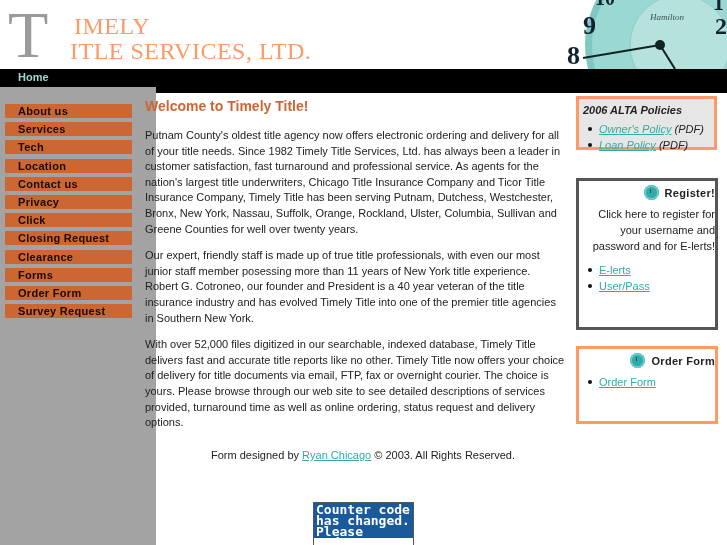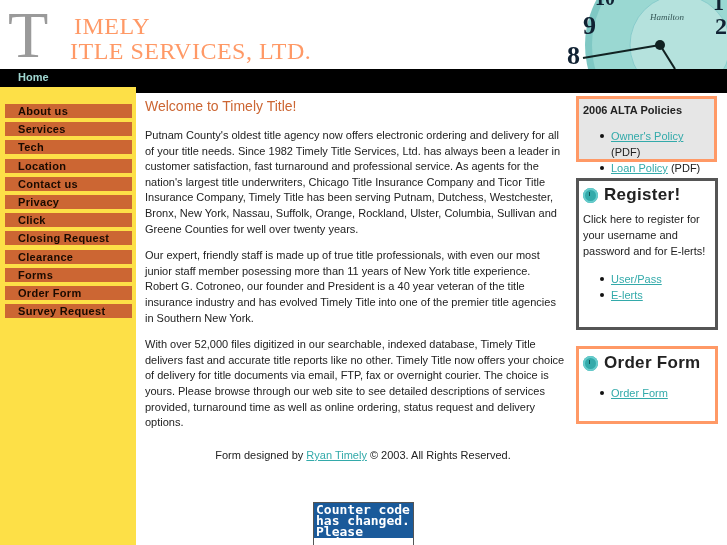--- a/index.html
+++ b/index.html
@@ -5,41 +5,41 @@
   html, body { margin:0; padding:0; }
   body { width:727px; height:545px; overflow:hidden; background:#fff; font-family:"Liberation Sans", sans-serif; position:relative; }
   .header { position:absolute; left:0; top:0; width:727px; height:69px; background:#fff; }
   .logo { position:absolute; left:8px; top:6px; width:300px; height:60px; }
   .logo .bigT { position:absolute; left:0; top:-4px; font-family:"Liberation Serif", serif; font-size:66px; line-height:66px; color:#9a9a9a; }
   .logo .l1 { position:absolute; left:46px; top:8px; font-family:"Liberation Serif", serif; font-size:24px; line-height:24px; color:#ff9966; letter-spacing:0.5px;margin-left:20px; }
   .logo .l2 { position:absolute; left:62px; top:33px; font-family:Liberation Serif, serif; font-size:24px; line-height:24px; color:#ff9966; letter-spacing:0.5px; white-space:nowrap; }
   .watch { position:absolute; left:565px; top:0; width:162px; height:69px; overflow:hidden; }
   .navbar { position:absolute; left:0; top:69px; width:727px; height:24px; background:#000; }
   .navbar .home { position:absolute; left:18px; top:2px; font-size:11px; font-weight:bold; color:#9fd6d0; text-decoration:none; }
-  .sidebar { position:absolute; left:0; top:87px; width:136px; height:458px; background:#fde047; }
+  .sidebar { position:absolute; left:0; top:87px; width:156px; height:458px; background:#a3a3a3; }
   .sidebar .menu { position:absolute; left:5px; top:17px; width:127px; }
   .menu-item { display:block; height:14px; margin-bottom:4.2px; background:#cc6633; color:#1a0a00; font-size:11px; font-weight:bold; line-height:14px; padding-left:13px; text-decoration:none; letter-spacing:0.3px; box-sizing:border-box; width:127px; }
   .main { position:absolute; left:145px; top:97px; width:420px; font-size:11px; line-height:15.6px; color:#222; }
-  .main h1 { margin:0 0 13px 0; font-size:14px; color:#cc6633; font-weight:normal; line-height:18px; }
+  .main h1 { margin:0 0 13px 0; font-size:14px; color:#cc6633; font-weight:bold; line-height:18px; }
   .main p { margin:0 0 11px 0; }
   .footer { position:absolute; left:145px; top:449px; width:436px; text-align:center; font-size:11px; color:#222; }
   a.lnk { color:#33aaaa; text-decoration:underline; }
   .counter { position:absolute; left:313px; top:502px; width:99px; height:43px; border:1px solid #555; background:#fff; overflow:hidden; }
   .counter .msg { background:#1a5a9a; color:#fff; font-family:"DejaVu Sans Mono", monospace; font-weight:bold; font-size:13px; line-height:11px; padding:1px 2px; height:35px; box-sizing:border-box; }
   .box { position:absolute; box-sizing:border-box; font-size:11px; color:#222; }
-  .box ul { margin:12px; padding:0; list-style:none; }
+  .box ul { margin:0; padding:0; list-style:none; }
   .box li { position:relative; padding-left:16px; line-height:16px; }
   .box li::before { content:""; position:absolute; left:5px; top:6px; width:4px; height:4px; border-radius:50%; background:#111; }
-  .alta { left:576px; top:96px; width:141px; height:66px; border:3px solid #ff9966; background:#e6e6e6; padding:5px 0 0 4px; }
+  .alta { left:576px; top:96px; width:141px; height:54px; border:3px solid #ff9966; background:#e6e6e6; padding:5px 0 0 4px;font-style:italic; }
   .alta .title { font-weight:bold; font-size:11px; margin-bottom:5px; }
   .register { left:576px; top:178px; width:142px; height:152px; border:3px solid #555; background:#fff; padding:4px 0 0 4px; }
-  .boxhead { display:flex; align-items:center; font-weight:bold; font-size:17px; margin-bottom:6px; letter-spacing:0.3px; }
+  .boxhead { display:flex; align-items:center; font-weight:bold; font-size:11px; margin-bottom:6px; letter-spacing:0.3px;justify-content:flex-end; }
   .clock { width:15px; height:15px; border-radius:50%; background:#3aa; margin-right:6px; position:relative; box-shadow:inset 0 0 0 2px #6cc; }
   .clock::after { content:""; position:absolute; left:6px; top:4px; width:1px; height:4px; background:#155; }
-  .register p { margin:0 0 8px 0; line-height:16px; }
+  .register p { margin:0 0 8px 0; line-height:16px;text-align:right; }
   .order { left:576px; top:346px; width:142px; height:78px; border:3px solid #ff9966; background:#fff; padding:4px 0 0 4px; }
 </style>
 </head>
 <body>
 
 <div class="header">
   <div class="logo">
     <span class="bigT">T</span>
     <span class="l1">IMELY</span>
     <span class="l2">ITLE SERVICES, LTD.</span>
@@ -85,21 +85,21 @@
 
 <div class="main">
   <h1>Welcome to Timely Title!</h1>
   <p>Putnam County's oldest title agency now offers electronic ordering and delivery for all of your title needs. Since 1982 Timely Title Services, Ltd. has always been a leader in customer satisfaction, fast turnaround and professional service. As agents for the nation's largest title underwriters, Chicago Title Insurance Company and Ticor Title Insurance Company, Timely Title has been serving Putnam, Dutchess, Westchester, Bronx, New York, Nassau, Suffolk, Orange, Rockland, Ulster, Columbia, Sullivan and Greene Counties for well over twenty years.</p>
   <p>Our expert, friendly staff is made up of true title professionals, with even our most junior staff member posessing more than 11 years of New York title experience. Robert G. Cotroneo, our founder and President is a 40 year veteran of the title insurance industry and has evolved Timely Title into one of the premier title agencies in Southern New York.</p>
   <p>With over 52,000 files digitized in our searchable, indexed database, Timely Title delivers fast and accurate title reports like no other. Timely Title now offers your choice of delivery for title documents via email, FTP, fax or overnight courier. The choice is yours. Please browse through our web site to see detailed descriptions of services provided, turnaround time as well as online ordering, status request and delivery options.</p>
 </div>
 
 <div class="footer">
   <span>Form designed by</span>
-  <a class="lnk" href="#">Ryan Timely</a>
+  <a class="lnk" href="#">Ryan Chicago</a>
   <span>© 2003. All Rights Reserved.</span>
 </div>
 
 <div class="counter">
   <div class="msg">Counter code has changed.  Please update your code.</div>
 </div>
 
 <div class="box alta">
   <div class="title">2006 ALTA Policies</div>
   <ul>
@@ -108,22 +108,22 @@
   </ul>
 </div>
 
 <div class="box register">
   <div class="boxhead">
     <span class="clock"></span>
     <span>Register!</span>
   </div>
   <p>Click here to register for your username and password and for E-lerts!</p>
   <ul>
+    <li><a class="lnk" href="#">E-lerts</a></li>
     <li><a class="lnk" href="#">User/Pass</a></li>
-    <li><a class="lnk" href="#">E-lerts</a></li>
   </ul>
 </div>
 
 <div class="box order">
   <div class="boxhead">
     <span class="clock"></span>
     <span>Order Form</span>
   </div>
   <ul>
     <li><a class="lnk" href="#">Order Form</a></li>

